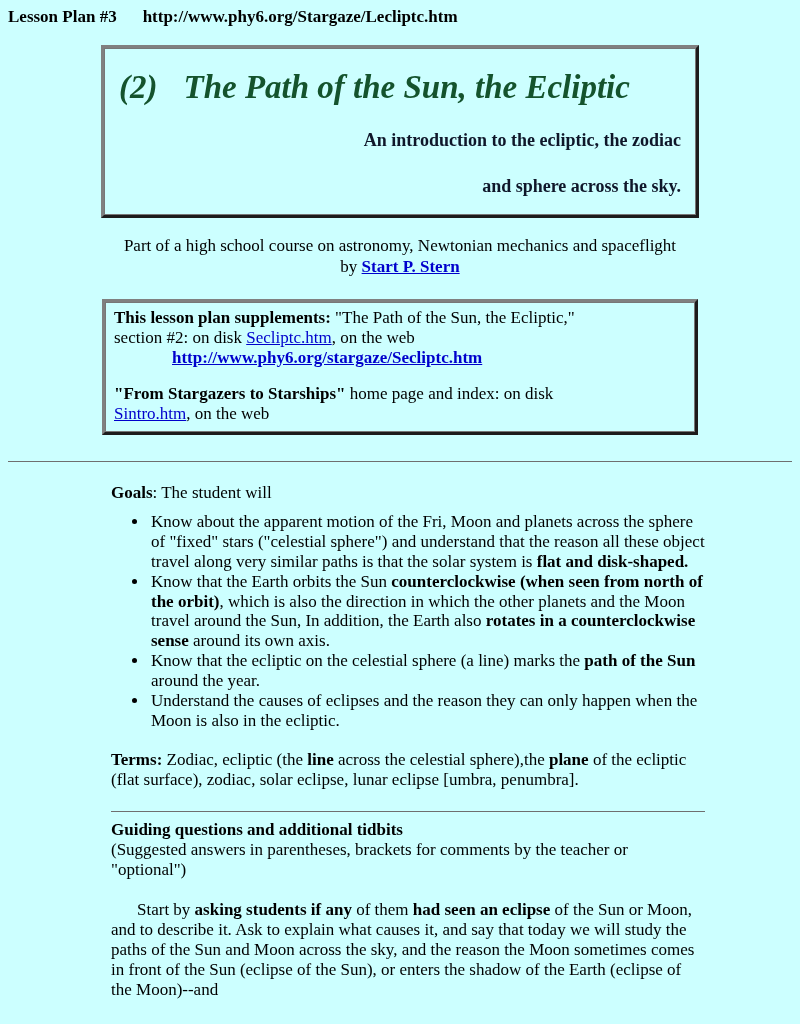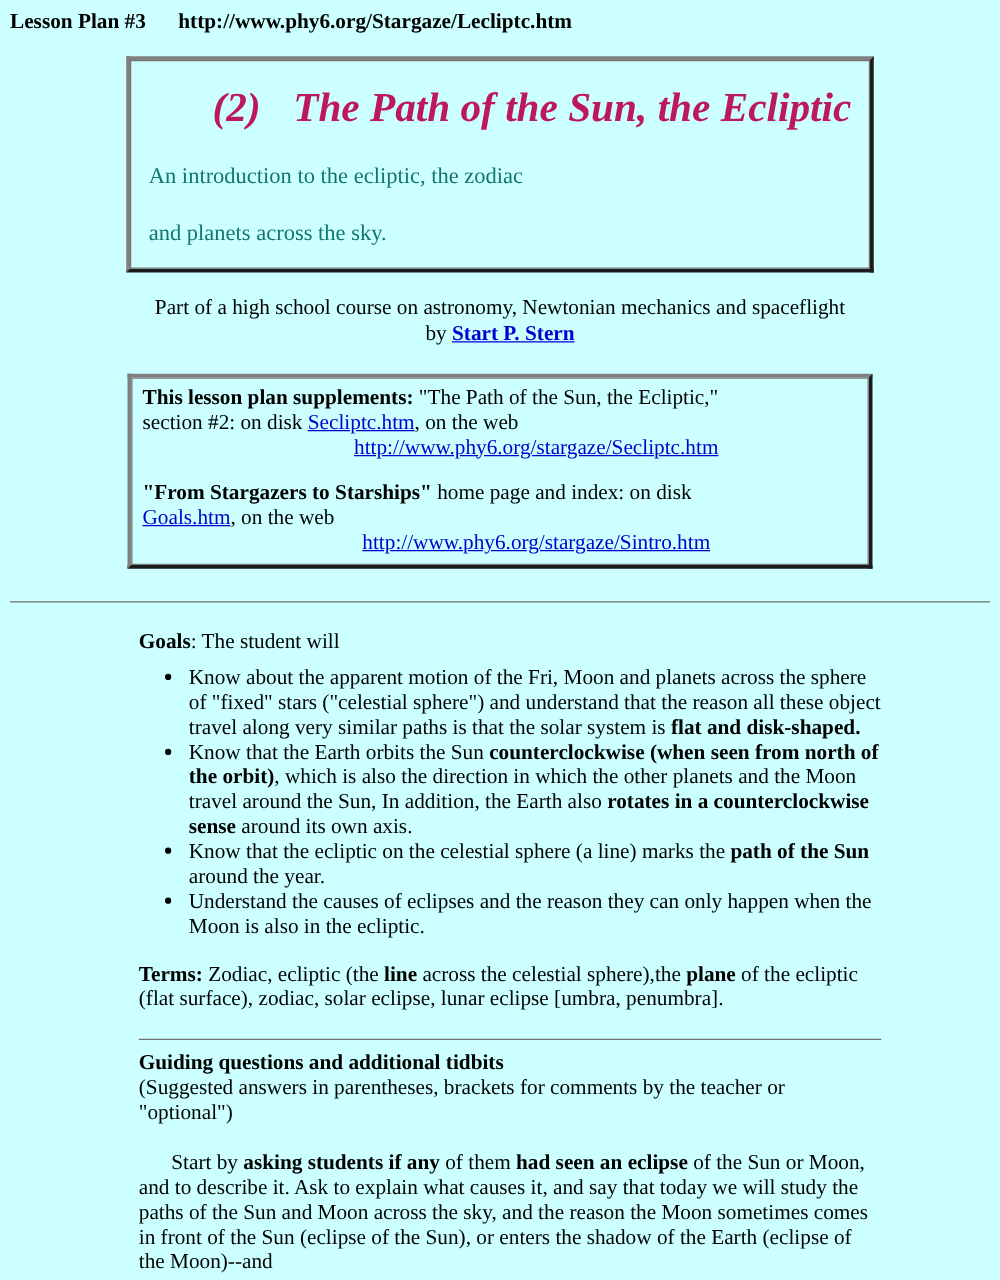--- a/index.html
+++ b/index.html
@@ -52,35 +52,36 @@
   .title-box-wrap {
     display: flex;
     justify-content: center;
     margin-top: 18px;
   }
   .title-box {
     width: 598px;
   }
   .title-box .inner { padding: 10px 14px 14px 14px; }
   .doc-title {
-    color: #be185d;
+    color: #14532d;
     font-weight: bold;
     font-style: italic;
     font-size: 33px;
     line-height: 1.22;
-    text-align: right;
+    text-align: left;
     margin: 8px 0 0 0;
   }
   .doc-title .num { margin-right: 26px; }
   .doc-subtitle {
-    color: #0f766e;
+    color: #0f172a;
     font-size: 18px;
-    text-align: left;
+    text-align: right;
     line-height: 1.27;
     margin: 22px 0 2px 0;
+    font-weight: bold;
   }
 
   
   .byline {
     text-align: center;
     font-size: 17px;
     line-height: 1.27;
     margin: 17px 0 0 0;
   }
 
@@ -92,22 +93,21 @@
   }
   .supp-box { width: 596px; }
   .supp-box .inner { padding: 5px 8px 7px 8px; }
   .supp-box p {
     margin: 0;
     font-size: 17px;
     line-height: 1.17;
   }
   .supp-box .url-line {
     margin-left: 58px;
-    font-weight: normal;
-    text-align: center;
+    font-weight: bold;
   }
   .supp-gap { height: 17px; }
 
   
   hr.page-rule {
     border: 0;
     border-top: 1px solid #6f6f6f;
     height: 0;
     margin: 26px 8px 0 8px;
   }
@@ -155,42 +155,41 @@
 
 <div class="title-box-wrap">
   <div class="outset-box title-box">
     <div class="inner">
       <div class="doc-title">
         <span class="num">(2)</span><span>The Path of the Sun, the Ecliptic</span>
       </div>
       <div class="doc-subtitle">
         <span>An introduction to the ecliptic, the zodiac</span><br>
         <br>
-        <span>and planets across the sky.</span>
+        <span>and sphere across the sky.</span>
       </div>
     </div>
   </div>
 </div>
 
 <div class="byline">
   <span>Part of a high school course on astronomy, Newtonian mechanics and spaceflight</span><br>
   <span>by</span>
   <a href="#" class="link-bold">Start P. Stern</a>
 </div>
 
 <div class="supp-wrap">
   <div class="outset-box supp-box">
     <div class="inner">
       <p><b>This lesson plan supplements:</b><span> "The Path of the Sun, the Ecliptic,"</span></p>
       <p><span>section #2: on disk </span><a href="#" class="link">Secliptc.htm</a><span>, on the web</span></p>
       <p class="url-line"><a href="#" class="link">http://www.phy6.org/stargaze/Secliptc.htm</a></p>
       <div class="supp-gap"></div>
       <p><b>"From Stargazers to Starships"</b><span> home page and index: on disk</span></p>
-      <p><a href="#" class="link">Goals.htm</a><span>, on the web</span></p>
-      <p class="url-line"><a href="#" class="link">http://www.phy6.org/stargaze/Sintro.htm</a></p>
+      <p><a href="#" class="link">Sintro.htm</a><span>, on the web</span></p>
     </div>
   </div>
 </div>
 
 <hr class="page-rule">
 
 <div class="content">
 
   <p class="goals-head"><b>Goals</b><span>: The student will</span></p>
 

